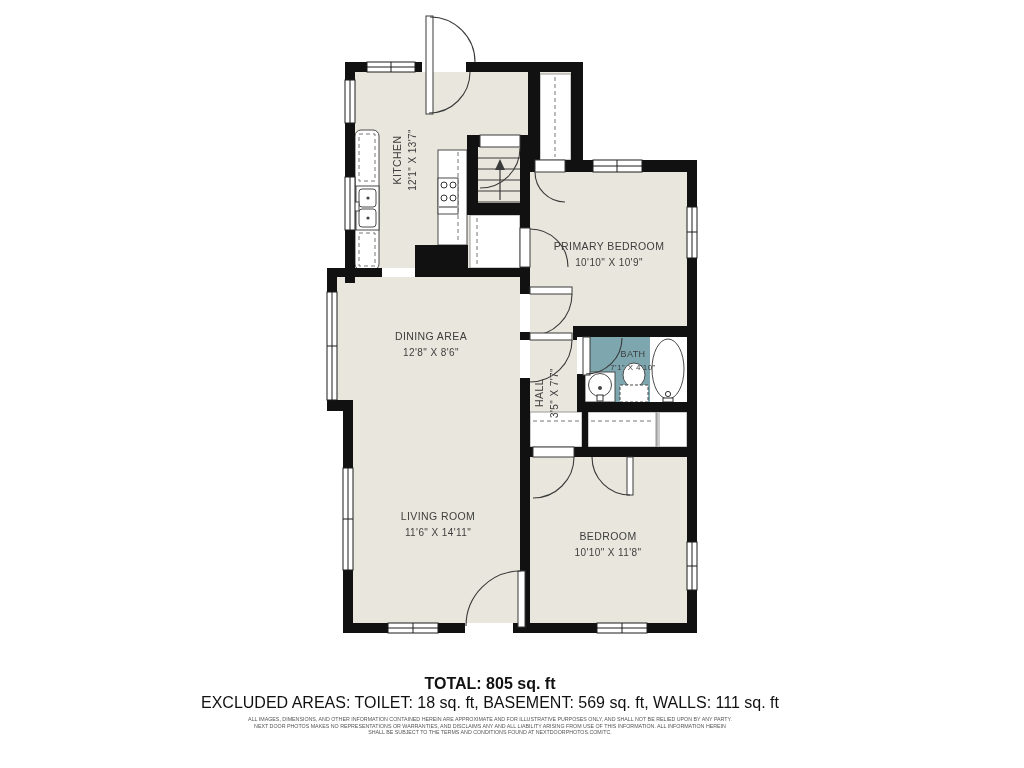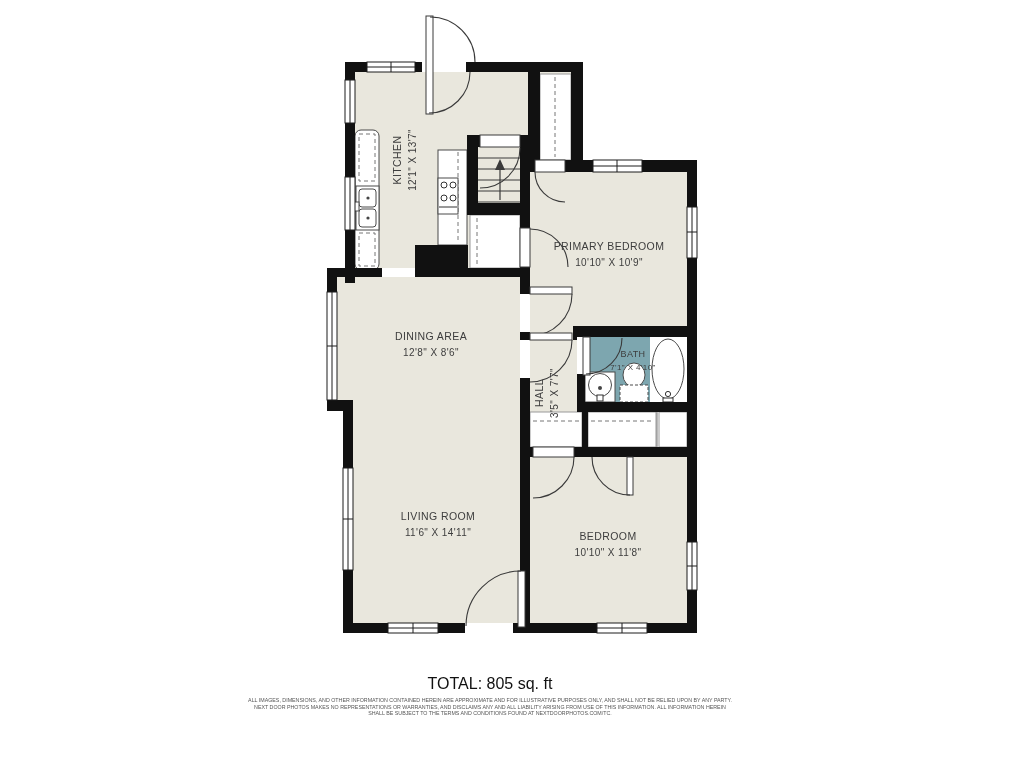--- a/index.html
+++ b/index.html
@@ -16,21 +16,21 @@
   .gap{fill:#ffffff;}
   .leaf{fill:#ffffff;stroke:#3a3a3a;stroke-width:1;}
   .arc{fill:none;stroke:#3a3a3a;stroke-width:1.1;}
   .win{fill:#ffffff;stroke:#1c1c1c;stroke-width:1;}
   .winline{stroke:#1c1c1c;stroke-width:1;}
   .fix{fill:#ffffff;stroke:#4a4a4a;stroke-width:1;}
   .fixlight{fill:#ffffff;stroke:#999;stroke-width:1;}
   .dash{fill:none;stroke:#777;stroke-width:1;stroke-dasharray:4 3;}
   .tread{stroke:#3a3a3a;stroke-width:1;}
   .summary{position:absolute;left:0;top:674px;width:980px;text-align:center;color:#111;}
-  .sum-total{font-size:16px;font-weight:normal;line-height:19px;}
+  .sum-total{font-size:16px;font-weight:bold;line-height:19px;}
   .sum-line{font-size:16px;line-height:19px;}
   .sum-disc{margin-top:4px;font-size:5.3px;line-height:6.6px;color:#555;}
 </style>
 </head>
 <body>
 
 <div class="canvas">
 
 <svg width="1024" height="768" viewBox="0 0 1024 768">
 
@@ -213,20 +213,21 @@
     <text class="room-dims" x="555" y="396" transform="rotate(-90 555 393)">3'5" X 7'7"</text>
 
     <text class="room-name" x="608" y="540">BEDROOM</text>
     <text class="room-dims" x="608" y="556">10'10" X 11'8"</text>
   </g>
 </svg>
 
   
   <div class="summary">
     <div class="sum-total">TOTAL: 805 sq. ft</div>
+    <div class="sum-line">EXCLUDED AREAS: TOILET: 18 sq. ft, BASEMENT: 569 sq. ft, WALLS: 111 sq. ft</div>
     <div class="sum-disc">
       <div>ALL IMAGES, DIMENSIONS, AND OTHER INFORMATION CONTAINED HEREIN ARE APPROXIMATE AND FOR ILLUSTRATIVE PURPOSES ONLY, AND SHALL NOT BE RELIED UPON BY ANY PARTY.</div>
       <div>NEXT DOOR PHOTOS MAKES NO REPRESENTATIONS OR WARRANTIES, AND DISCLAIMS ANY AND ALL LIABILITY ARISING FROM USE OF THIS INFORMATION. ALL INFORMATION HEREIN</div>
       <div>SHALL BE SUBJECT TO THE TERMS AND CONDITIONS FOUND AT NEXTDOORPHOTOS.COM/TC.</div>
     </div>
   </div>
 
 </div>
 
 </body></html>

